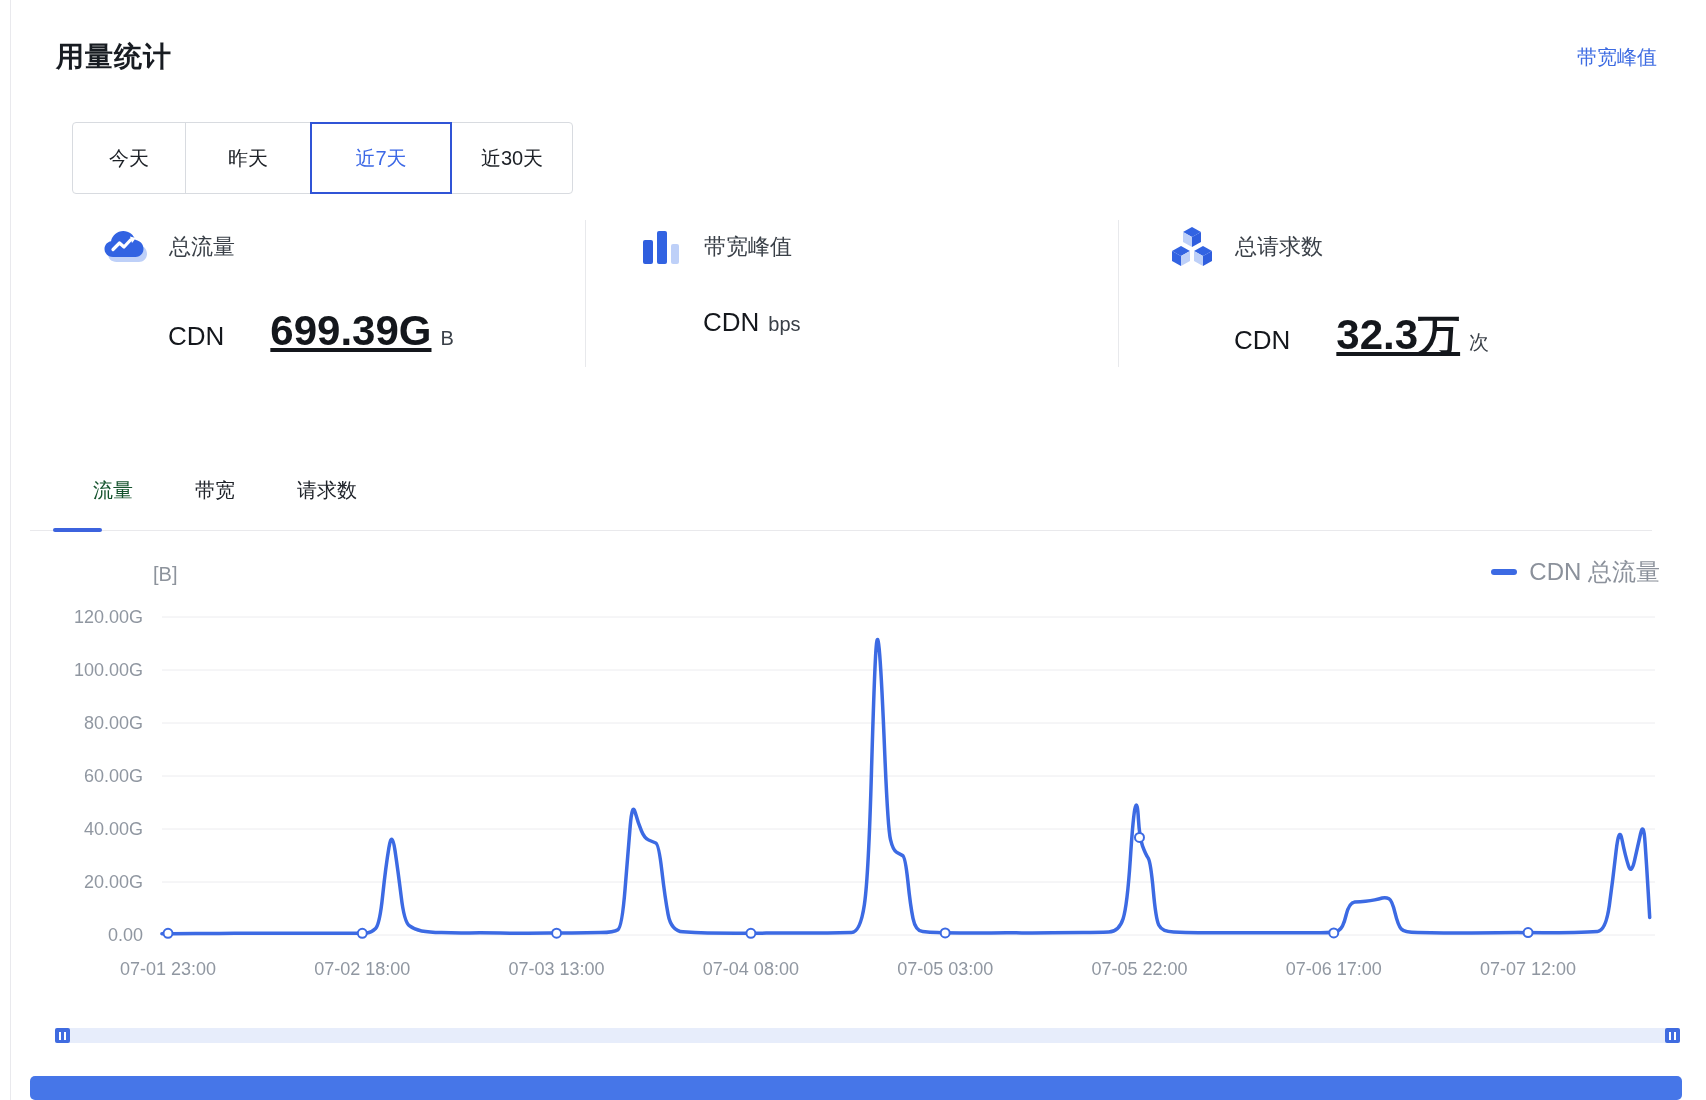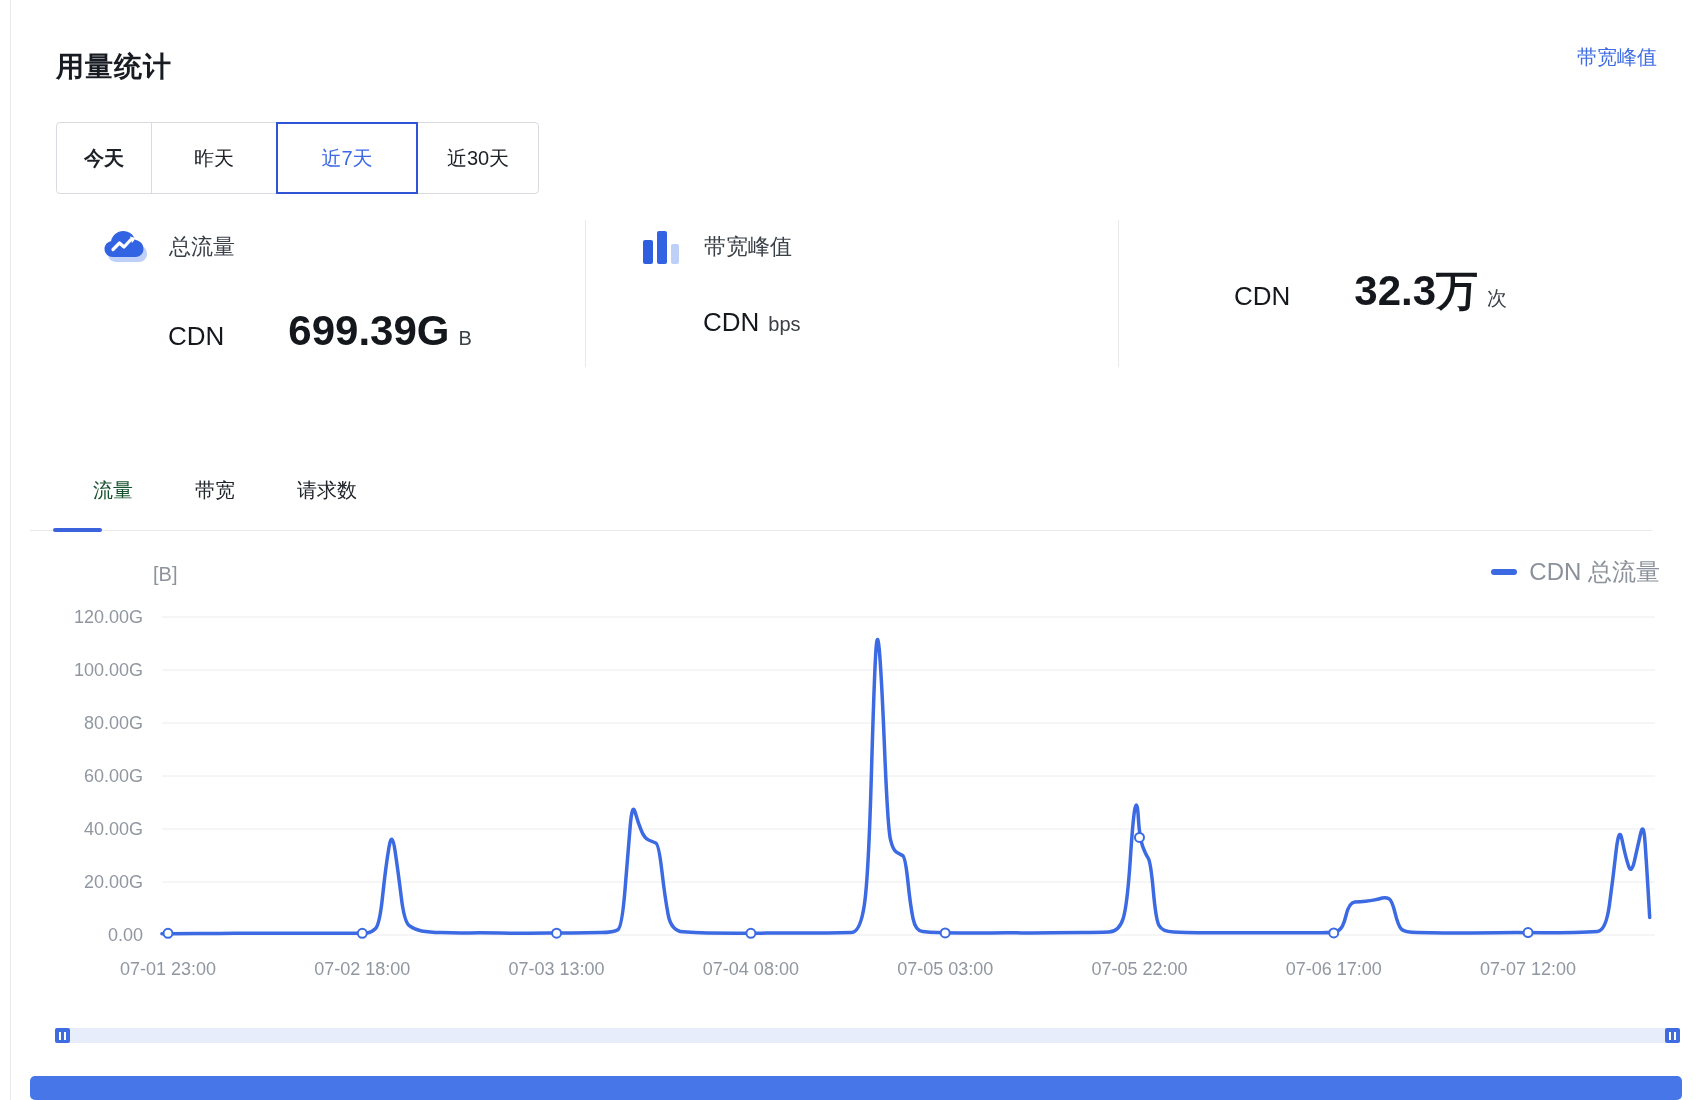--- a/index.html
+++ b/index.html
@@ -2,41 +2,41 @@
 <html><head>
 <meta charset="utf-8">
 <style>
   html,body{margin:0;padding:0;background:#ffffff;}
   body{
     width:1706px;height:1100px;position:relative;overflow:hidden;
     font-family:"Liberation Sans","DejaVu Sans",sans-serif;color:#181c22;
   }
   .abs{position:absolute;}
   
-  .page-title{left:56px;top:48px;font-size:28px;font-weight:700;letter-spacing:1px;color:#181c22;}
+  .page-title{left:56px;top:38px;font-size:28px;font-weight:700;letter-spacing:1px;color:#181c22;}
   .more-link{right:49px;top:44px;font-size:20px;color:#3d6be2;cursor:pointer;}
   
   .range-tabs{left:56px;top:122px;display:flex;}
   .rtab{
     box-sizing:border-box;height:72px;line-height:70px;text-align:center;font-size:20px;
     color:#1c2026;background:#fff;border:1px solid #d8dbe0;margin-left:-1px;cursor:pointer;position:relative;
   }
-  .rtab:nth-child(1){width:96px;border-radius:4px 0 0 4px;margin-left:0;font-weight:bold;}
+  .rtab:nth-child(1){width:114px;border-radius:4px 0 0 4px;margin-left:16px;}
   .rtab:nth-child(2){width:126px;}
   .rtab:nth-child(3){width:142px;}
   .rtab:nth-child(4){width:122px;border-radius:0 4px 4px 0;}
   .rtab.selected{border:2px solid #3054d6;color:#3c68e6;z-index:2;line-height:68px;}
   
   .stat-card{position:absolute;top:225px;}
   .card-head{display:flex;align-items:center;}
   .card-head .icon{width:48px;height:44px;}
   .card-label{margin-left:19px;font-size:22px;color:#3a4048;}
   .card-value{display:flex;align-items:baseline;margin-top:38px;margin-left:66px;justify-content:center;}
   .card-product{font-size:26px;font-weight:500;color:#14171c;}
-  .card-number{font-size:42px;font-weight:700;color:#14171c;margin-left:64px;letter-spacing:0;}
+  .card-number{font-size:42px;font-weight:700;color:#14171c;margin-left:46px;letter-spacing:0;text-decoration:underline;}
   .card-unit{font-size:20px;color:#3a4048;margin-left:9px;}
   .v-divider{position:absolute;top:220px;width:1px;height:147px;background:#e8e9ec;}
   
   .chart-tabs{left:53px;top:477px;display:flex;gap:62px;}
   .ctab{font-size:20px;color:#20242b;cursor:pointer;}
   .ctab.selected{color:#14532d;margin-left:40px;}
   .tabs-border{left:30px;top:530px;width:1622px;height:1px;background:#e9e9ec;}
   .tab-underline{left:53px;top:528px;width:49px;height:4px;border-radius:2px;background:#3c63de;}
   
   .unit-label{left:153px;top:563px;font-size:20px;color:#8d939c;}
@@ -105,20 +105,36 @@
   </div>
   <div class="card-value">
     <span class="card-product">CDN</span>
     <span class="card-unit">bps</span>
   </div>
 </div>
 
 <div class="v-divider" style="left:1118px;"></div>
 
 <div class="stat-card" style="left:1168px;">
+  <div class="card-head">
+    <span class="icon">
+      <svg width="48" height="44" viewBox="0 0 46 44">
+        <polygon points="23,2 32,7 23,12 14,7" fill="#3263e2"></polygon>
+        <polygon points="32,7 23,12 23,22 32,17" fill="#2f5ede"></polygon>
+        <polygon points="14,7 23,12 23,22 14,17" fill="#bed0f8"></polygon>
+        <polygon points="12,21 21,26 12,31 3,26" fill="#3263e2"></polygon>
+        <polygon points="21,26 12,31 12,41 21,36" fill="#bed0f8"></polygon>
+        <polygon points="3,26 12,31 12,41 3,36" fill="#3263e2"></polygon>
+        <polygon points="34,21 43,26 34,31 25,26" fill="#3263e2"></polygon>
+        <polygon points="43,26 34,31 34,41 43,36" fill="#2f5ede"></polygon>
+        <polygon points="25,26 34,31 34,41 25,36" fill="#bed0f8"></polygon>
+      </svg>
+    </span>
+    <span class="card-label">总请求数</span>
+  </div>
   <div class="card-value">
     <span class="card-product">CDN</span>
     <span class="card-number">32.3万</span>
     <span class="card-unit">次</span>
   </div>
 </div>
 
 <div class="abs chart-tabs">
   <div class="ctab selected">流量</div>
   <div class="ctab">带宽</div>

